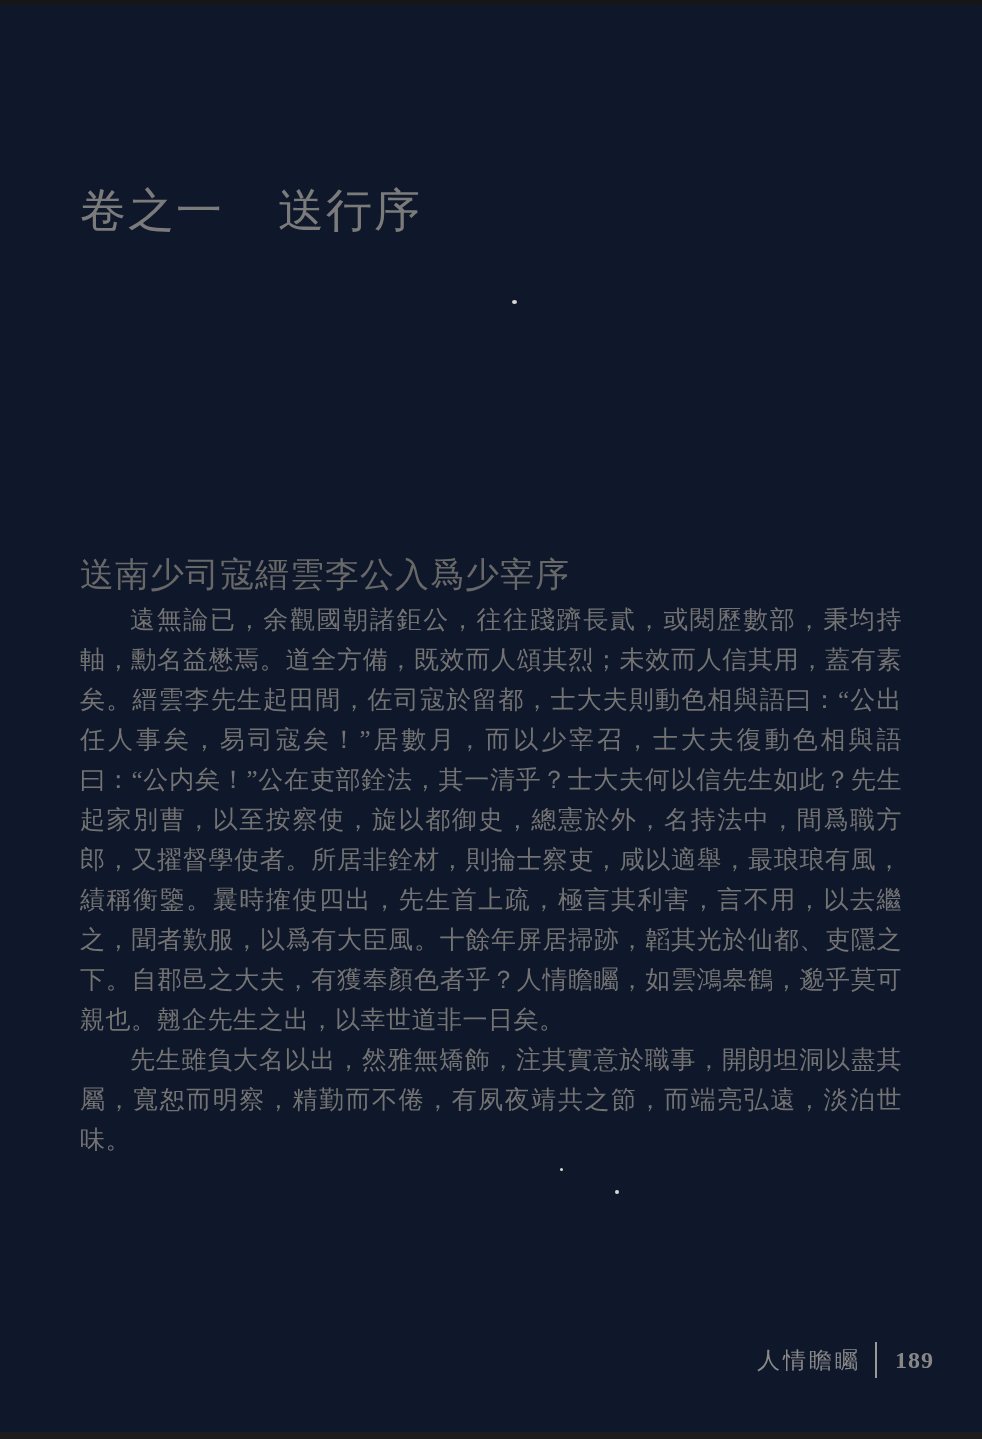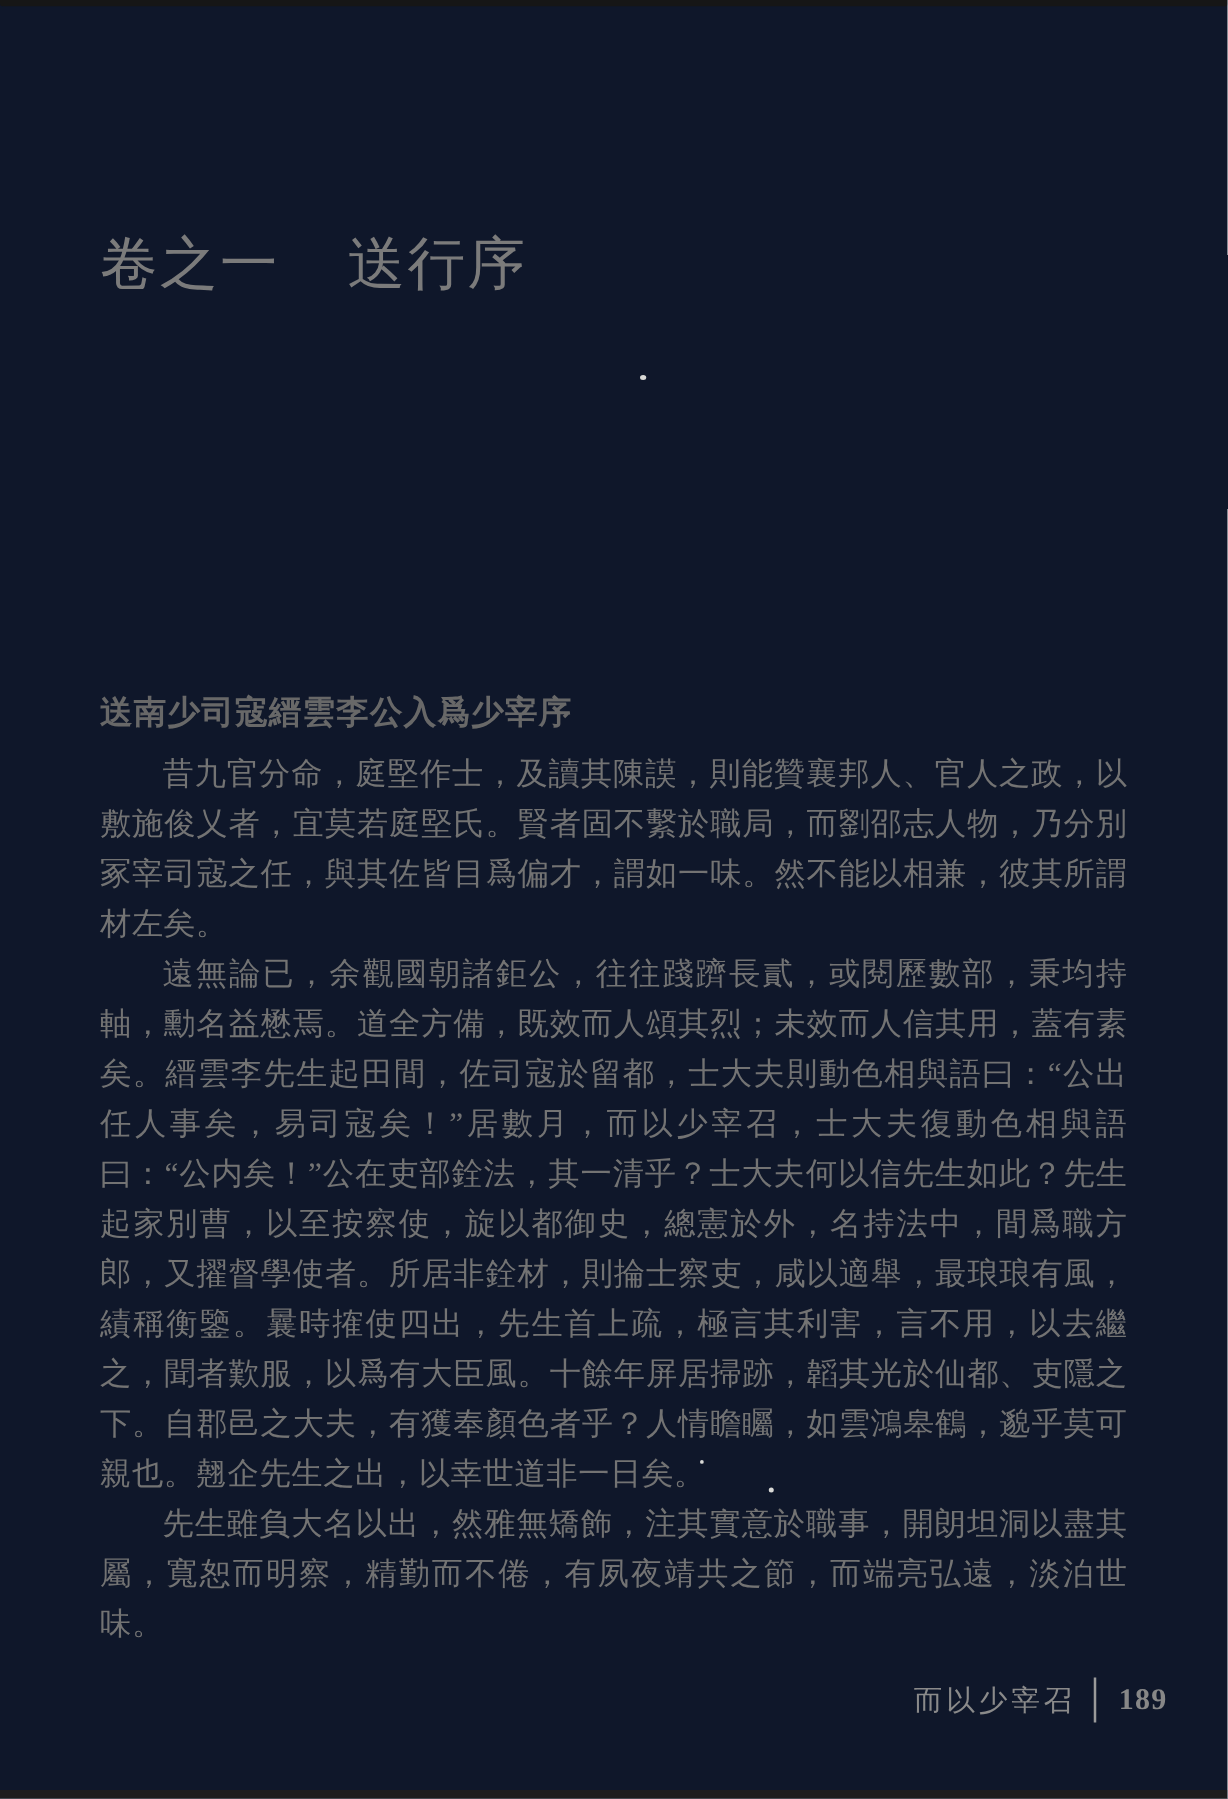--- a/index.html
+++ b/index.html
@@ -39,22 +39,22 @@
   .chapter-title .gap {
     display: inline-block;
     width: 54px;
   }
 
   .section-heading {
     position: absolute;
     top: 552px;
     left: 80px;
     margin: 0;
-    font-size: 26px;
-    font-weight: 700;
+    font-size: 34px;
+    font-weight: 400;
     color: #686868;
     letter-spacing: 1px;
     white-space: nowrap;
   }
 
   .body-text {
     position: absolute;
     top: 600px;
     left: 80px;
     width: 822px;
@@ -111,27 +111,26 @@
 <body>
 
 <div class="page">
   <div class="scan-edge top"></div>
 
   <h1 class="chapter-title"><span>卷之一</span><span class="gap"></span><span>送行序</span></h1>
 
   <h2 class="section-heading">送南少司寇縉雲李公入爲少宰序</h2>
 
   <div class="body-text">
-    <p>昔九官分命，庭堅作士，及讀其陳謨，則能贊襄邦人、官人之政，以敷施俊乂者，宜莫若庭堅氏。賢者固不繫於職局，而劉邵志人物，乃分別冢宰司寇之任，與其佐皆目爲偏才，謂如一味。然不能以相兼，彼其所謂材左矣。</p>
     <p>遠無論已，余觀國朝諸鉅公，往往踐躋長貳，或閱歷數部，秉均持軸，勳名益懋焉。道全方備，既效而人頌其烈；未效而人信其用，蓋有素矣。縉雲李先生起田間，佐司寇於留都，士大夫則動色相與語曰：“公出任人事矣，易司寇矣！”居數月，而以少宰召，士大夫復動色相與語曰：“公内矣！”公在吏部銓法，其一清乎？士大夫何以信先生如此？先生起家別曹，以至按察使，旋以都御史，總憲於外，名持法中，間爲職方郎，又擢督學使者。所居非銓材，則掄士察吏，咸以適舉，最琅琅有風，績稱衡鑒。曩時搉使四出，先生首上疏，極言其利害，言不用，以去繼之，聞者歎服，以爲有大臣風。十餘年屏居掃跡，韜其光於仙都、吏隱之下。自郡邑之大夫，有獲奉顏色者乎？人情瞻矚，如雲鴻皋鶴，邈乎莫可親也。翹企先生之出，以幸世道非一日矣。</p>
     <p>先生雖負大名以出，然雅無矯飾，注其實意於職事，開朗坦洞以盡其屬，寬恕而明察，精勤而不倦，有夙夜靖共之節，而端亮弘遠，淡泊世味。</p>
   </div>
 
   <div class="footer">
-    <span class="running-title">而以少宰召</span>
+    <span class="running-title">人情瞻矚</span>
     <span class="divider"></span>
     <span class="page-number">189</span>
   </div>
 
   <div class="speck s1"></div>
   <div class="speck s2"></div>
   <div class="speck s3"></div>
 
   <div class="scan-edge bottom"></div>
 </div>

